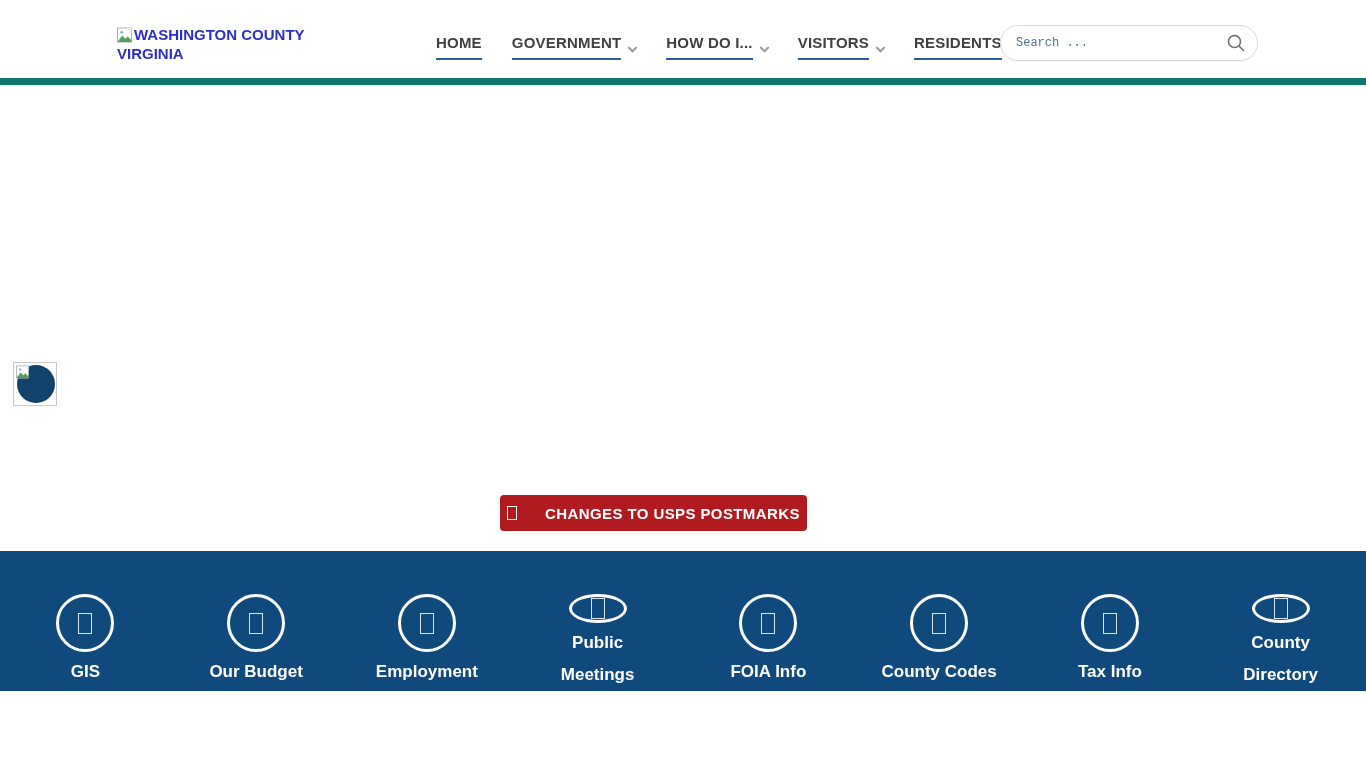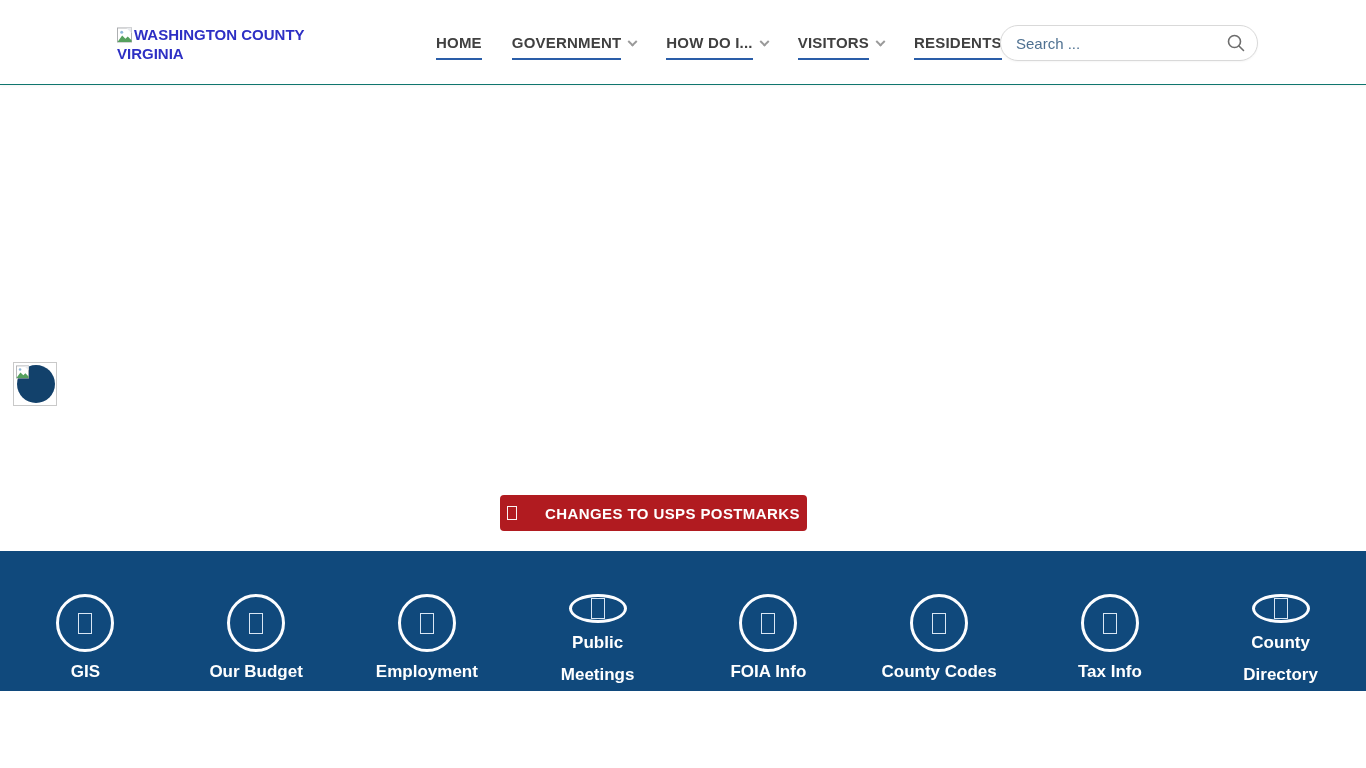--- a/index.html
+++ b/index.html
@@ -2,40 +2,40 @@
 <html><head>
 <meta charset="utf-8">
 <style>
   * { margin:0; padding:0; box-sizing:border-box; }
   html,body { width:1366px; height:768px; background:#ffffff;
     font-family:"Liberation Sans", sans-serif; overflow:hidden; }
   .page { position:relative; width:1366px; height:768px; background:#ffffff; }
 
   
   .header { position:absolute; left:0; top:0; width:1366px; height:85px;
-    background:#ffffff; border-bottom:1px solid #0f766e;
+    background:#ffffff; border-bottom:7px solid #0f766e;
     box-shadow:0 1px 3px rgba(0,0,0,0.05); z-index:5; }
   .logo { position:absolute; left:117px; top:27px; width:205px;
     color:#2d2fc4; font-size:15px; font-weight:700; line-height:16px;
     text-decoration:none; cursor:pointer; }
   .logo .bimg { display:inline-block; vertical-align:-3px; margin-right:2px; }
   .nav { position:absolute; left:436px; top:34px; display:flex; gap:30px;
     align-items:flex-start; white-space:nowrap; }
-  .nav-item { display:flex; align-items:center; cursor:pointer; text-decoration:none; }
+  .nav-item { display:flex; align-items:flex-end; cursor:pointer; text-decoration:none; }
   .nav-item .lbl { color:#404040; font-size:15px; font-weight:600;
     letter-spacing:0.2px; padding-bottom:7px; border-bottom:2px solid #2a5da8; }
   .chev { width:7px; height:7px; border-right:2px solid #9a9a9a;
     border-bottom:2px solid #9a9a9a; transform:rotate(45deg) translate(-2px,-2px);
     margin-left:8px; margin-bottom:6px; }
   .search { position:absolute; left:1000px; top:25px; width:258px; height:36px;
     border:1px solid #d9d9d9; border-radius:18px; background:#fff;
     display:flex; align-items:center; box-shadow:0 1px 2px rgba(0,0,0,0.04); }
   .search input { flex:1; border:none; outline:none; background:transparent;
-    padding:0 8px 0 15px; font-size:15px; color:#3f627f;
-    font-family:Liberation Sans, sans-serif; }
+    padding:0 8px 0 15px; font-size:12px; color:#3f627f;
+    font-family:Liberation Mono, monospace; }
   .search input::placeholder { color:#4f7191; opacity:1; }
   .search .mag { margin-right:11px; cursor:pointer; display:flex; }
 
   
   .hero { position:absolute; left:0; top:86px; width:1366px; height:465px;
     background:#ffffff; }
   .a11y { position:absolute; left:13px; top:362px; width:44px; height:44px;
     background:#ffffff; border:1px solid #c9c9c9; cursor:pointer; }
   .a11y .disc { position:absolute; left:3px; top:2px; width:38px; height:38px;
     border-radius:50%; background:#12416b; }

